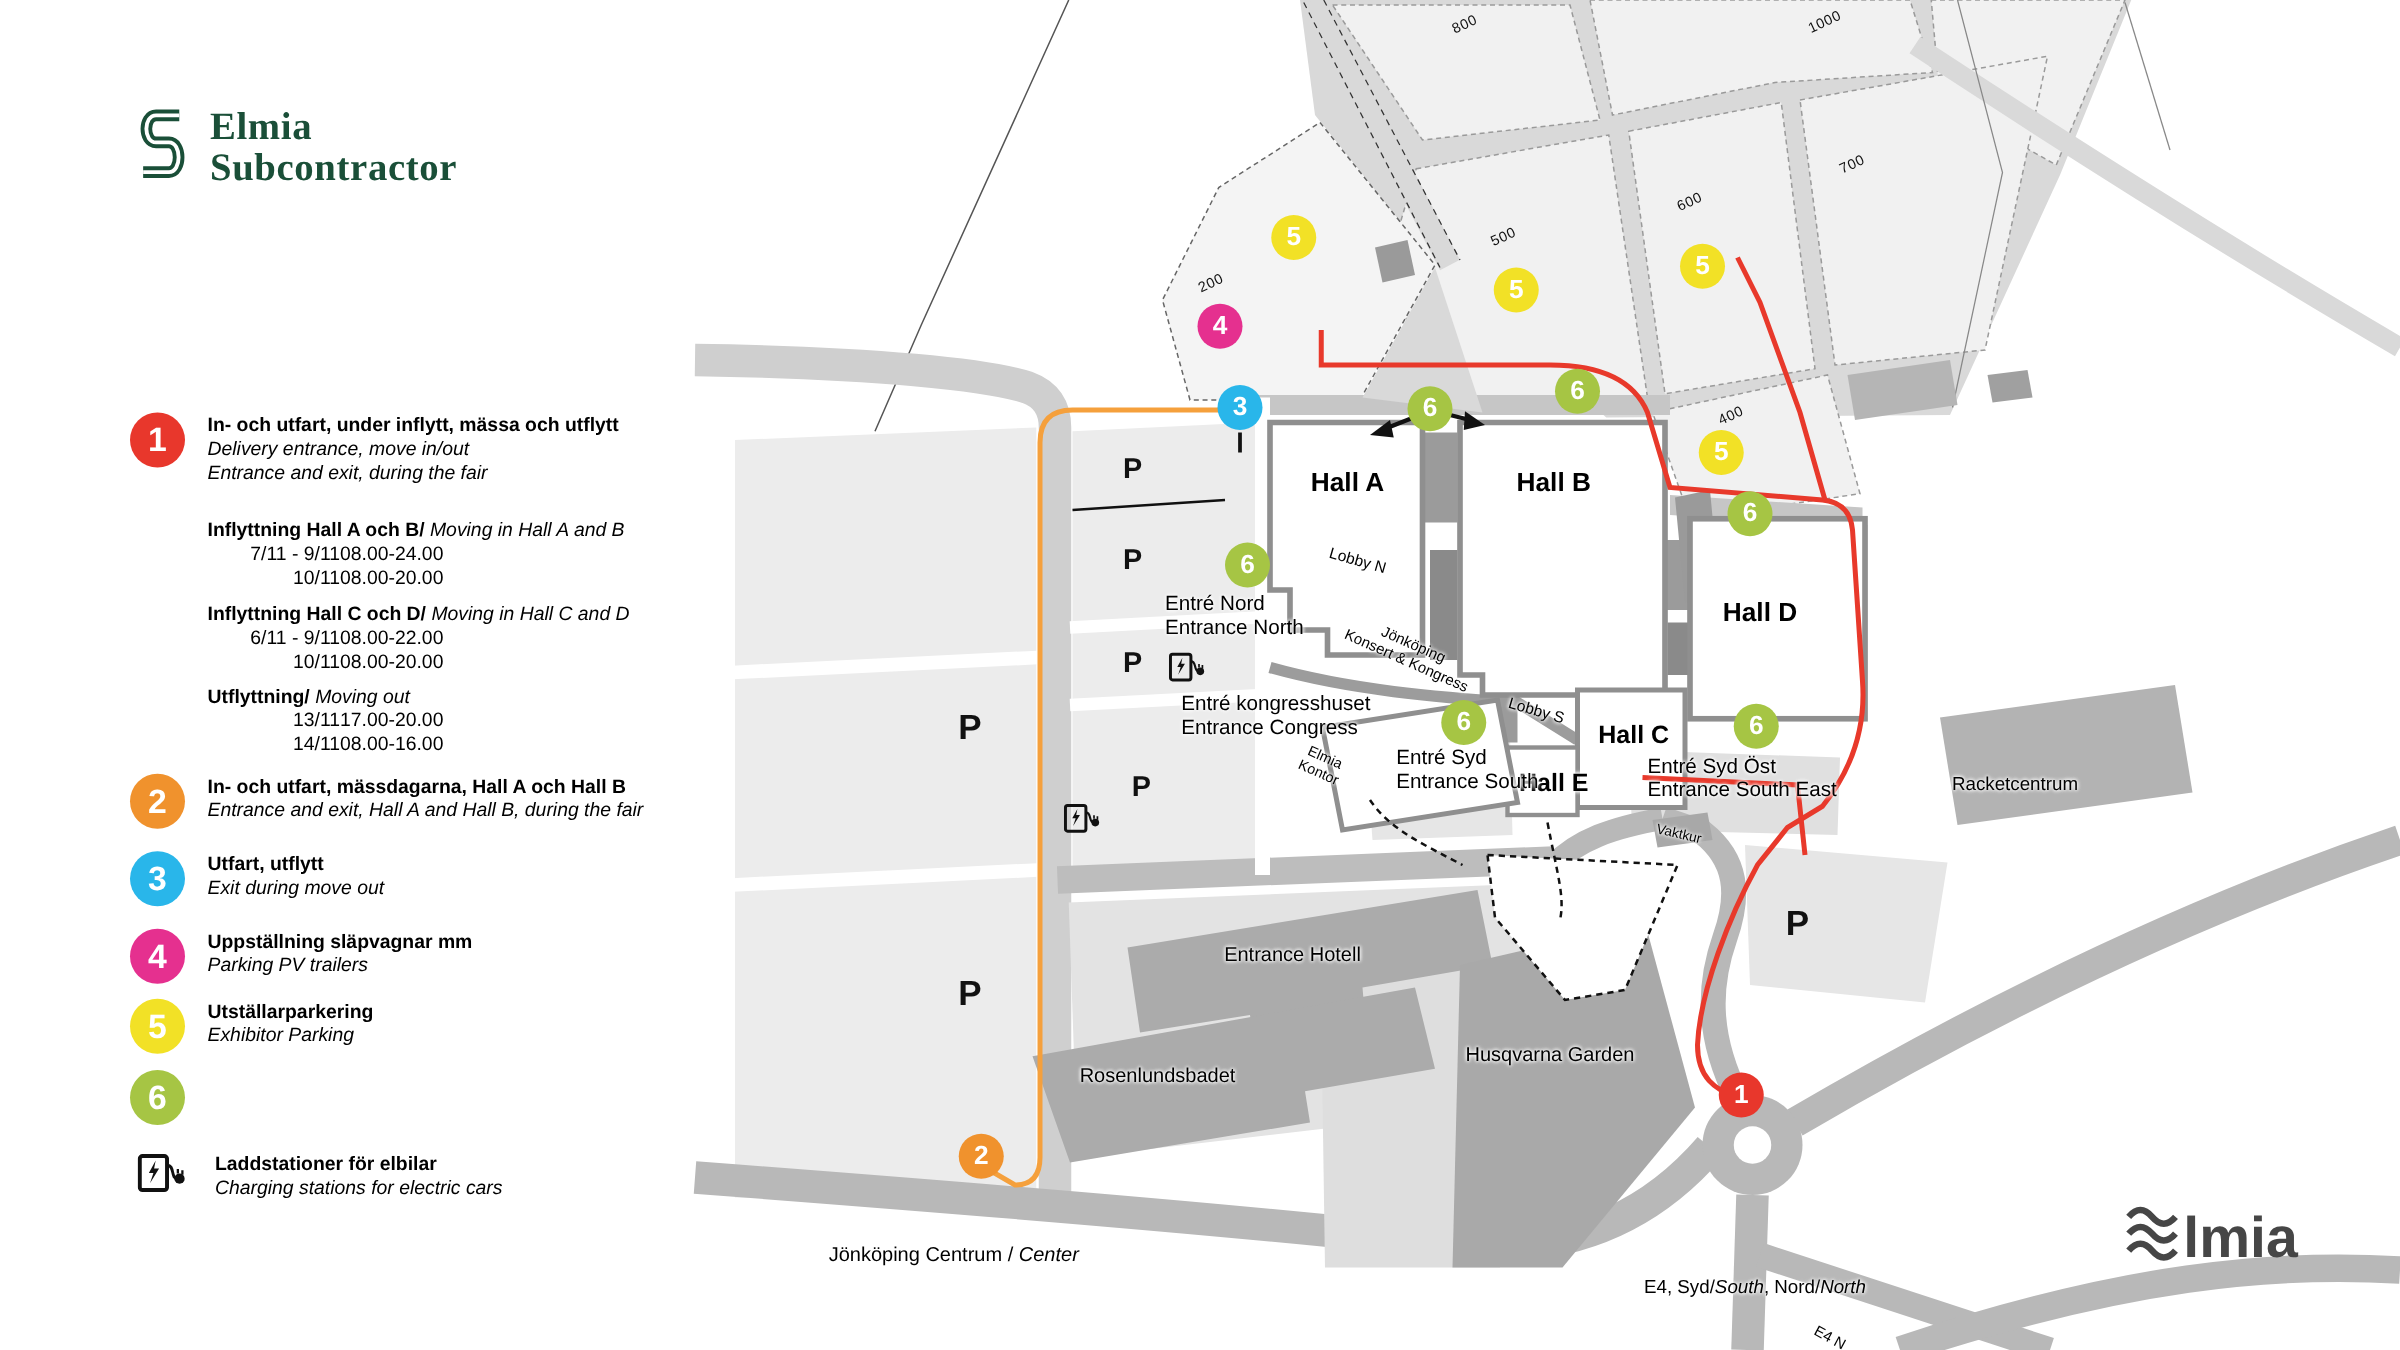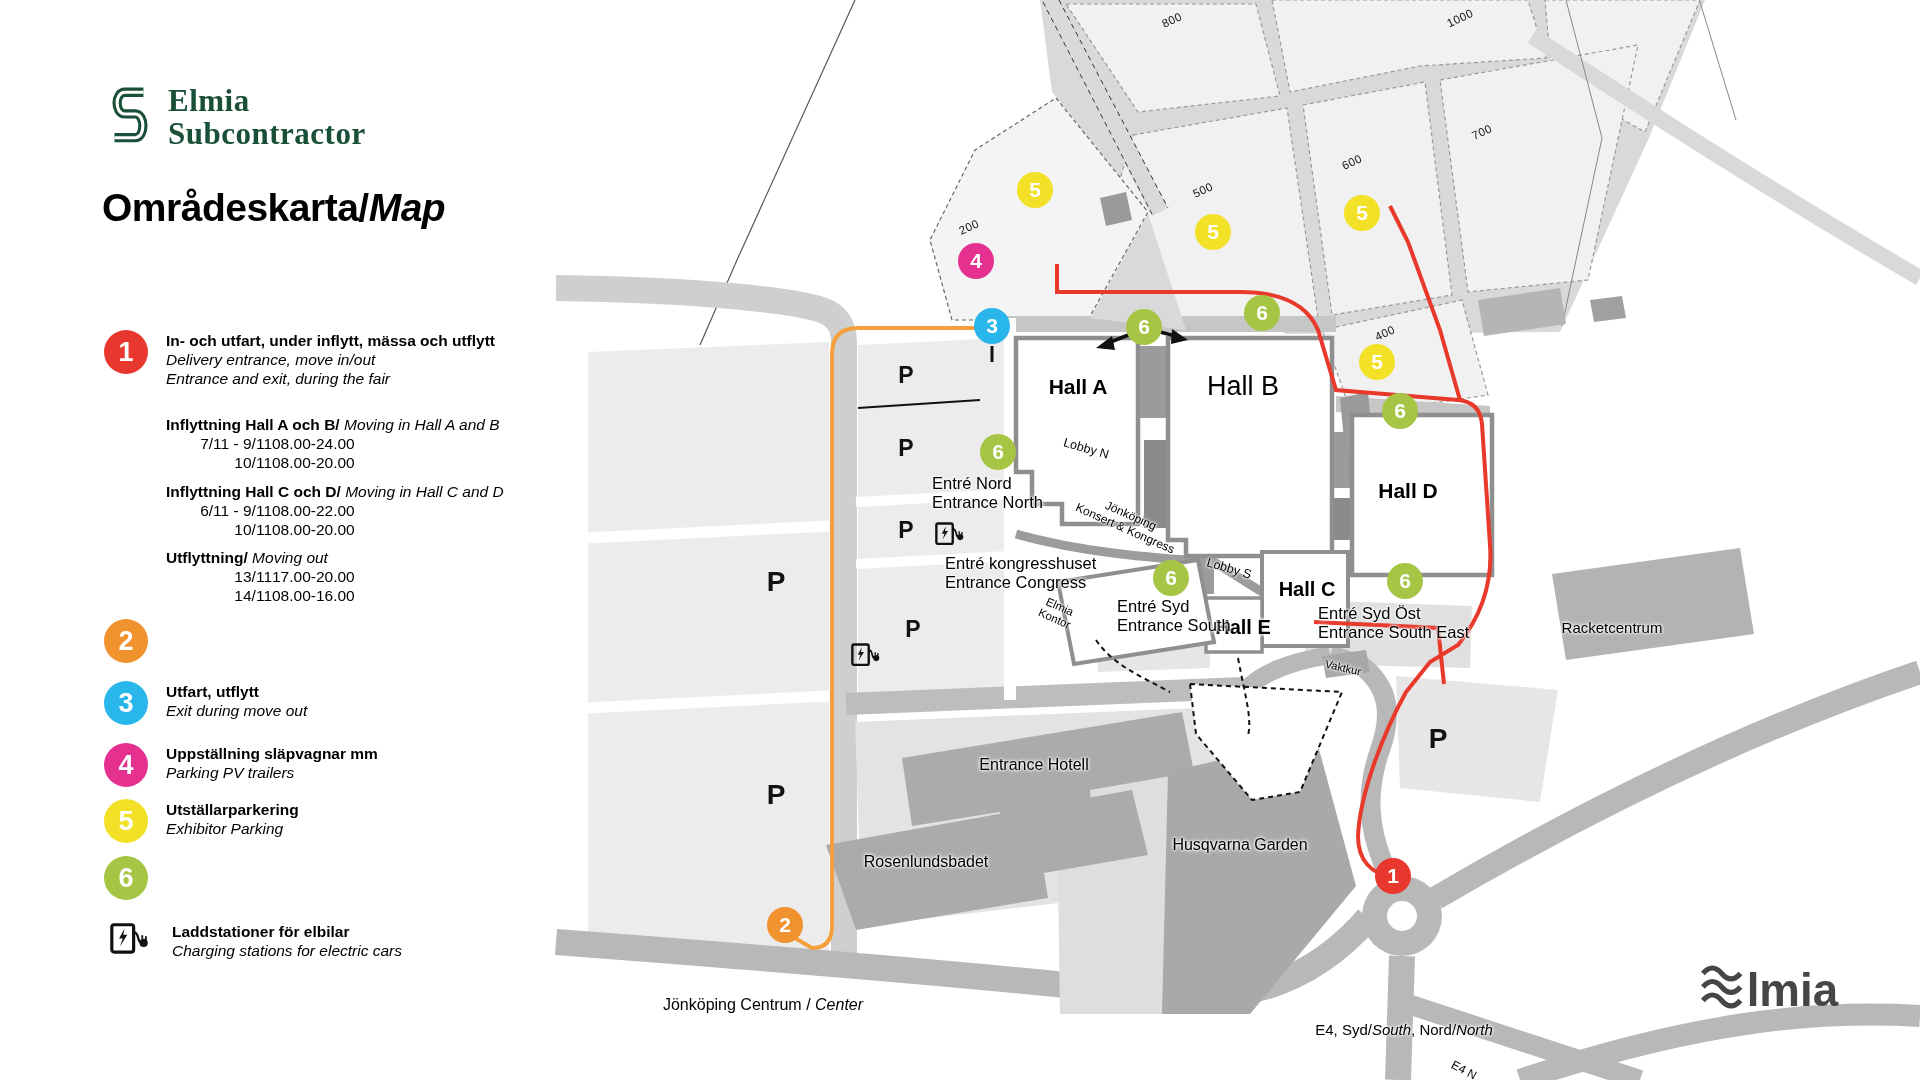--- a/index.html
+++ b/index.html
@@ -188,21 +188,21 @@
           <rect x="2" y="4" width="24" height="30" rx="2.5" fill="none" stroke="#111" stroke-width="3.5"></rect>
           <path d="M16,8 L10,19 L14,19 L11,28 L19,15 L14.6,15 Z" fill="#111"></path>
           <path d="M26,12 C33,12 29,24 35,24" fill="none" stroke="#111" stroke-width="2.5"></path>
           <circle cx="37" cy="24" r="4.5" fill="#111"></circle>
           <path d="M35.5,19.5 V15.5 M39.5,20.5 V16.5" stroke="#111" stroke-width="2" fill="none"></path>
         </svg>
       </div>
       <div class="mlabel center" style="left: 1078px; top: 386px; font-size: 21px; line-height: 25px; font-weight: bold;">
         <div>Hall A</div>
       </div>
-      <div class="mlabel center" style="left: 1243px; top: 386px; font-size: 27px; line-height: 25px; font-weight: normal;">
+      <div class="mlabel center" style="left: 1243px; top: 386px; font-size: 21px; line-height: 25px; font-weight: bold;">
         <div>Hall B</div>
       </div>
       <div class="mlabel center" style="left: 1307px; top: 589px; font-size: 20px; line-height: 23px; font-weight: bold;">
         <div>Hall C</div>
       </div>
       <div class="mlabel center" style="left: 1408px; top: 490px; font-size: 21px; line-height: 25px; font-weight: bold;">
         <div>Hall D</div>
       </div>
       <div class="mlabel center" style="left: 1243px; top: 627px; font-size: 20px; line-height: 23px; font-weight: bold;">
         <div>Hall E</div>
@@ -263,21 +263,20 @@
         <path d="M38,8 H20 C10,8 10,29 20,29 H30 C40,29 40,52 30,52 H10" fill="none" stroke="#1a4f38" stroke-width="9"></path>
         <path d="M38,8 H20 C10,8 10,29 20,29 H30 C40,29 40,52 30,52 H10" fill="none" stroke="#ffffff" stroke-width="3"></path>
       </svg>
     </span>
     <span class="logo-text">
       <span>Elmia</span><br>
       <span>Subcontractor</span>
     </span>
   </div>
 
-  <div id="title"><span>Områdeskarta/</span><span class="it">Map</span></div>
 
   <div id="legend">
       <div class="lg-item" style="margin-bottom: 27px;">
         <div class="lg-num" style="background:#e8372c">1</div>
         <div class="lg-text">
           <div class="lg-bold">In- och utfart, under inflytt, mässa och utflytt</div>
           <div class="lg-it">Delivery entrance, move in/out</div>
           <div class="lg-it">Entrance and exit, during the fair</div>
         </div>
       </div>
@@ -309,20 +308,24 @@
           <span class="sched-date">13/11</span>
           <span>17.00-20.00</span>
         </div>
         <div class="sched-row">
           <span class="sched-date">14/11</span>
           <span>08.00-16.00</span>
         </div>
       </div>
       <div class="lg-item" style="margin-bottom: 18px;">
         <div class="lg-num" style="background:#f0922d">2</div>
+        <div class="lg-text">
+          <div class="lg-bold">In- och utfart, mässdagarna, Hall A och Hall B</div>
+          <div class="lg-it">Entrance and exit, Hall A and Hall B, during the fair</div>
+        </div>
       </div>
       <div class="lg-item" style="margin-bottom: 18px;">
         <div class="lg-num" style="background:#29b6ea">3</div>
         <div class="lg-text">
           <div class="lg-bold">Utfart, utflytt</div>
           <div class="lg-it">Exit during move out</div>
         </div>
       </div>
       <div class="lg-item" style="margin-bottom: 12px;">
         <div class="lg-num" style="background:#e5308f">4</div>

